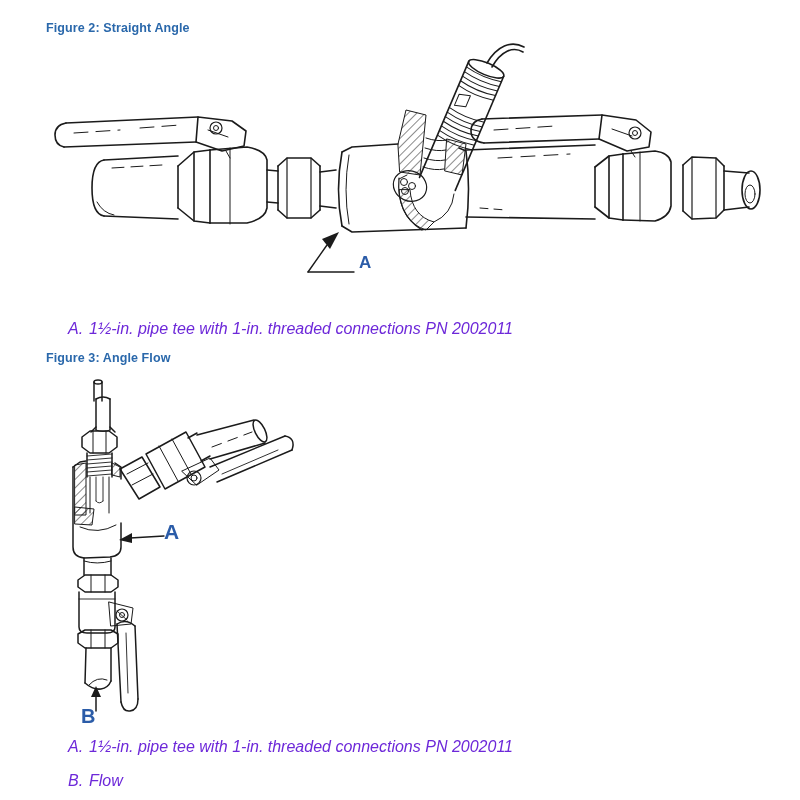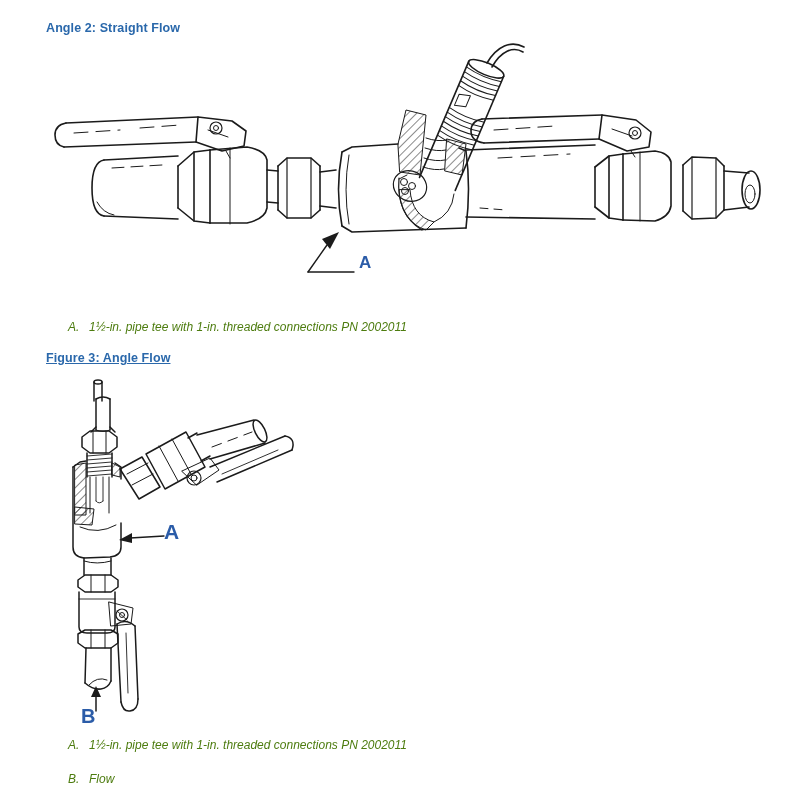--- a/index.html
+++ b/index.html
@@ -5,45 +5,45 @@
   html,body{margin:0;padding:0;}
   body{
     width:800px;height:800px;position:relative;background:#ffffff;
     font-family:"Liberation Sans", sans-serif;overflow:hidden;
   }
   .fig-heading{
     position:absolute;color:#2a68ab;font-weight:bold;font-size:12.5px;
     letter-spacing:.1px;
   }
   #fig2-heading{left:46px;top:21px;}
-  #fig3-heading{left:46px;top:351px;text-decoration:underline;}
+  #fig3-heading{left:46px;top:351px;}
   .figure{position:absolute;}
   #fig2-figure{left:50px;top:38px;width:715px;height:275px;}
   #fig3-figure{left:60px;top:375px;width:240px;height:372px;}
   .figure svg{position:absolute;left:0;top:0;}
   .callout{
     position:absolute;color:#2b5ca8;font-weight:bold;line-height:1;
     font-family:"Liberation Sans", sans-serif;
   }
   #fig2-callout-a{left:309px;top:216px;font-size:17px;}
   #fig3-callout-a{left:104px;top:146px;font-size:21px;}
   #fig3-callout-b{left:21px;top:331px;font-size:20px;}
   .caption-row{
-    position:absolute;left:68px;color:#4d7c0f;font-style:italic;
-    font-size:12px;white-space:nowrap;
+    position:absolute;left:68px;color:#6d28d9;font-style:italic;
+    font-size:16px;white-space:nowrap;
   }
   #fig2-caption-a{top:320px;}
   #fig3-caption-a{top:738px;}
   #fig3-caption-b{top:772px;}
   .cap-key{display:inline-block;width:21px;}
 </style>
 </head>
 <body>
 
-<div class="fig-heading" id="fig2-heading">Angle 2: Straight Flow</div>
+<div class="fig-heading" id="fig2-heading">Figure 2: Straight Angle</div>
 
 <div class="figure" id="fig2-figure">
   <svg width="715" height="275" viewBox="0 0 715 275">
     <defs>
       <pattern id="h1" width="6" height="6" patternUnits="userSpaceOnUse" patternTransform="rotate(45)">
         <line x1="0" y1="0" x2="0" y2="6" stroke="#2a2a2a" stroke-width="1.1"></line>
       </pattern>
     </defs>
     <g fill="none" stroke="#1b1b1b" stroke-width="1.6" stroke-linecap="round" stroke-linejoin="round">
 

